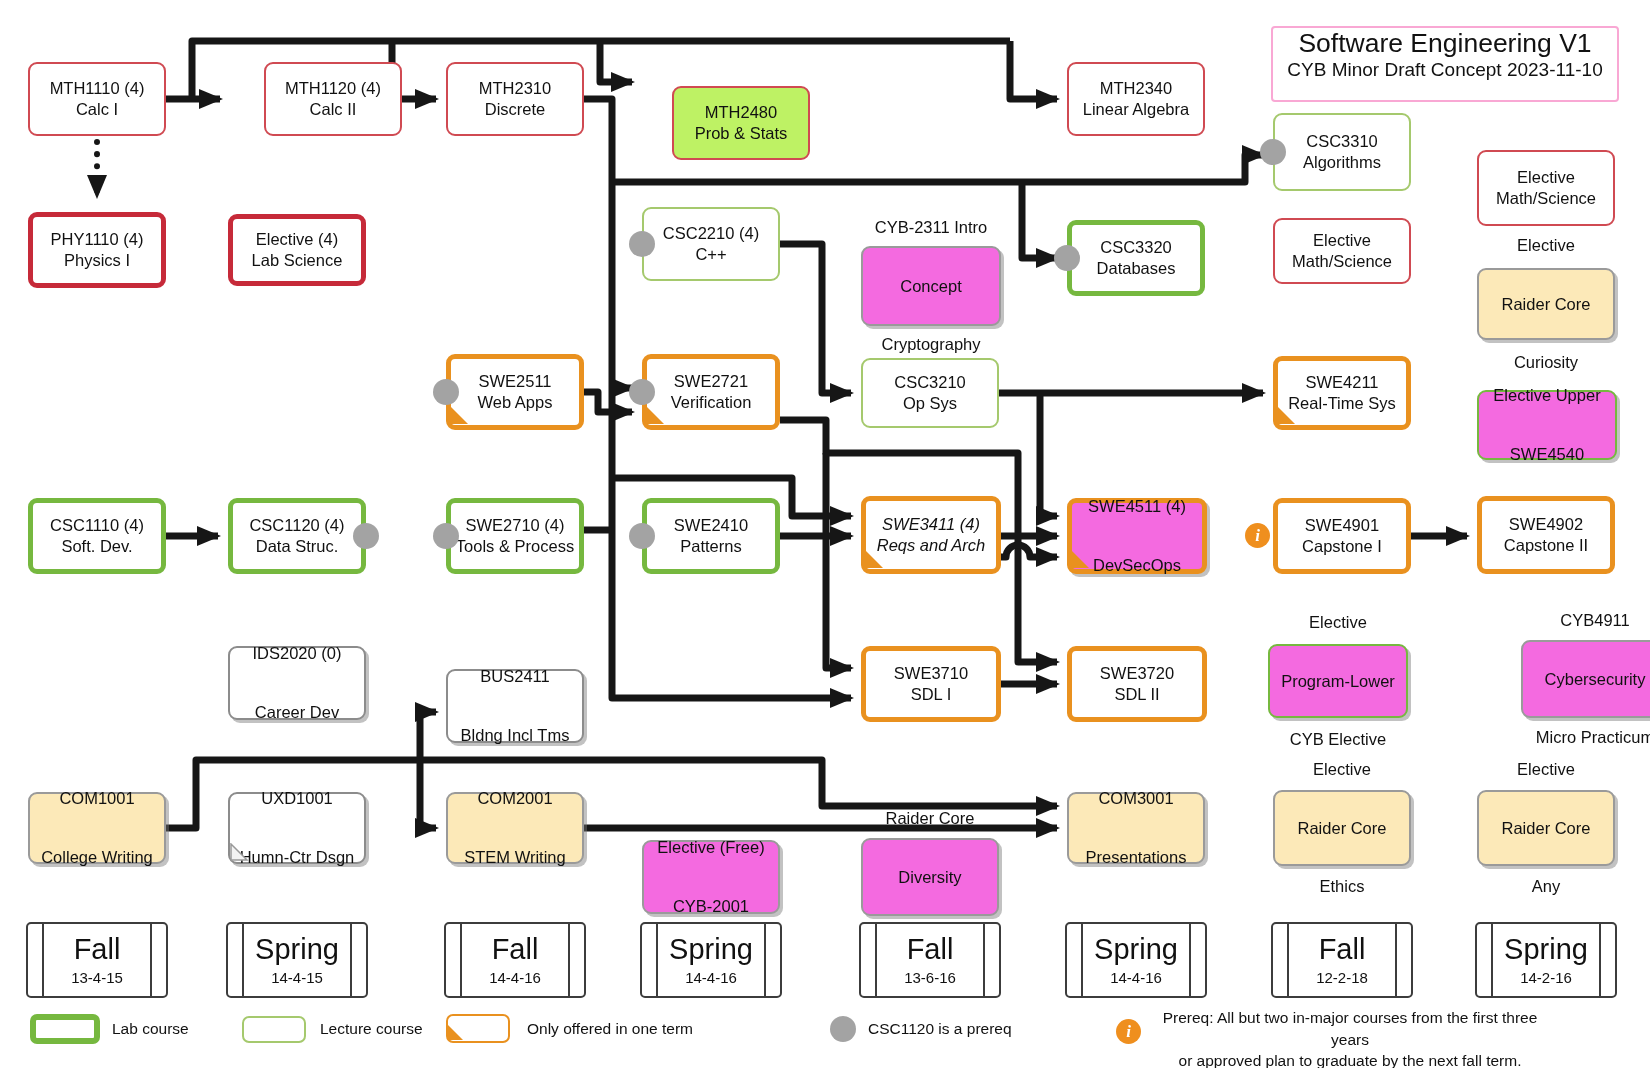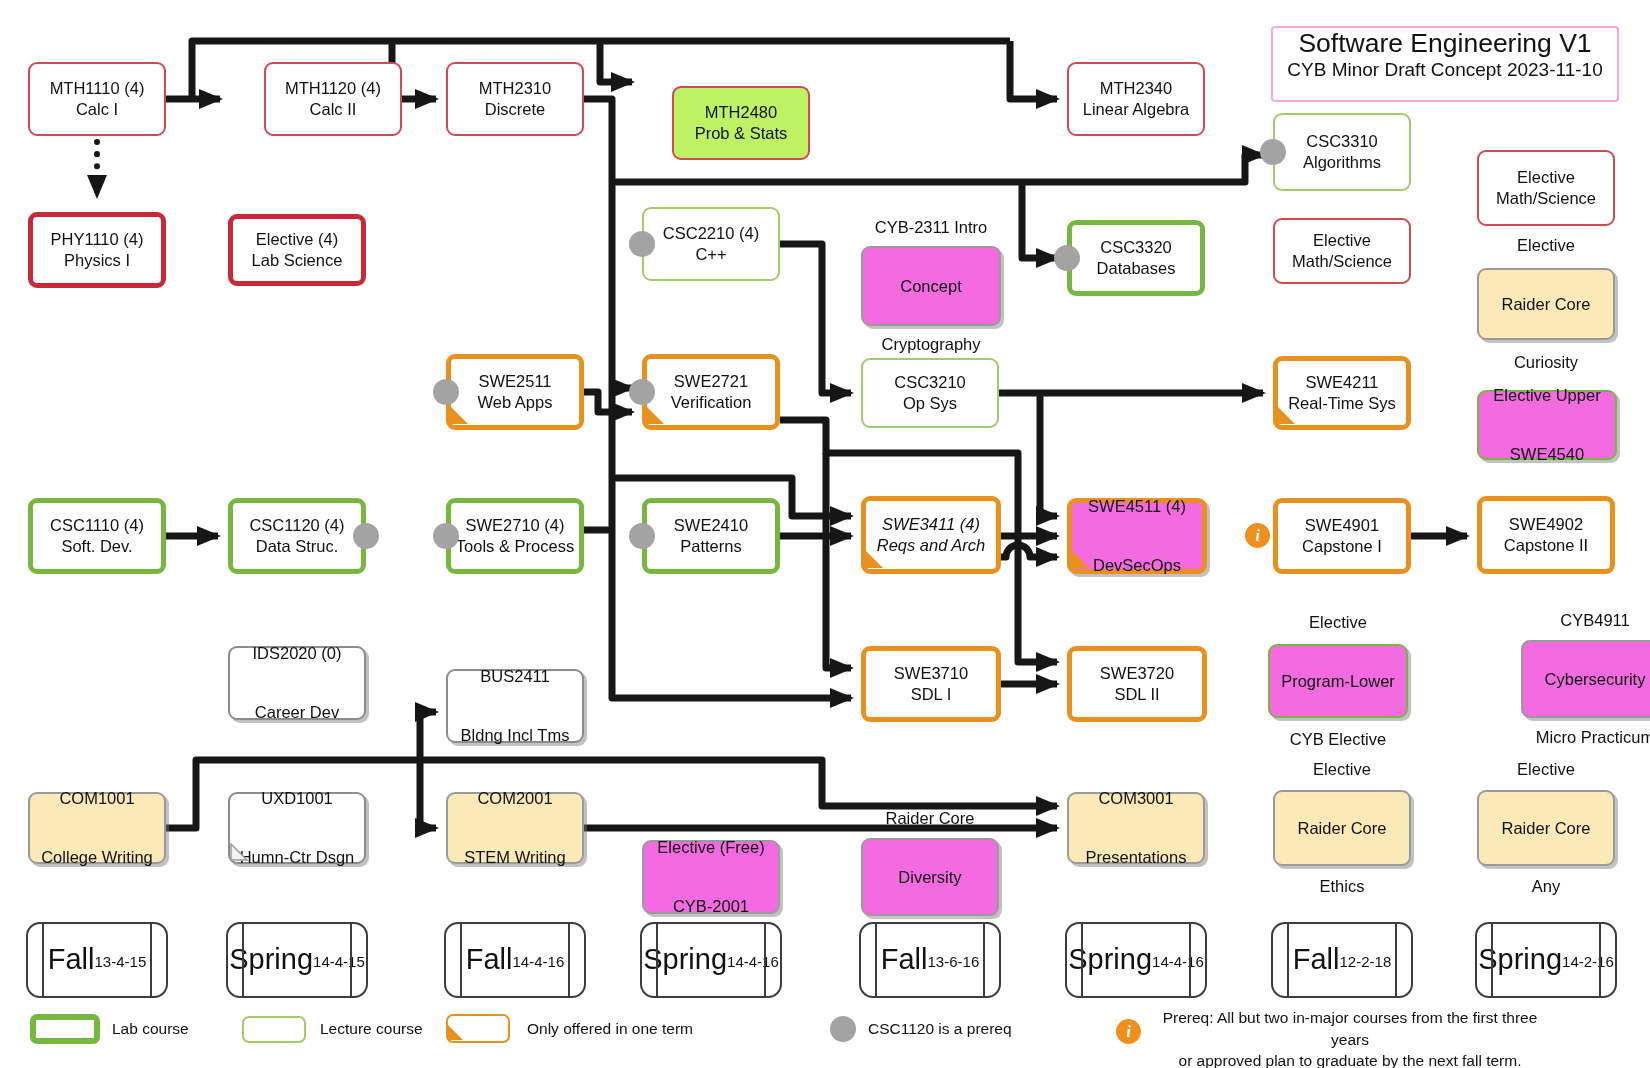--- a/index.html
+++ b/index.html
@@ -17,22 +17,22 @@
   .shadow{box-shadow:3px 3px 0 rgba(120,120,120,0.45);gap:38px;}
   .fold{position:absolute;left:0;bottom:0;z-index:4;}
   .dot{position:absolute;width:26px;height:26px;border-radius:50%;background:#a3a3a3;z-index:5;}
   .info-badge{
     position:absolute;width:25px;height:25px;border-radius:50%;background:#ef8f1e;color:#fff;
     display:flex;align-items:center;justify-content:center;
     font-family:"Liberation Serif","DejaVu Serif",serif;font-weight:bold;font-style:italic;
     font-size:17px;z-index:5;
   }
   .term{
-    position:absolute;box-sizing:border-box;border:2px solid #3c3c3c;border-radius:14px;
-    background:#fff;z-index:3;display:flex;flex-direction:row;justify-content:center;
+    position:absolute;box-sizing:border-box;border:2px solid #3c3c3c;border-radius:5px;
+    background:#fff;z-index:3;display:flex;flex-direction:column;justify-content:center;
     align-items:center;text-align:center;
   }
   .term .bar{position:absolute;top:0;bottom:0;width:0;border-left:2px solid #3c3c3c;}
   .term .bar.l{left:14px;} .term .bar.r{right:14px;}
   .term-season{font-size:29px;line-height:1.1;}
   .term-code{font-size:15px;margin-top:3px;}
   .legend-box{position:absolute;box-sizing:border-box;border-radius:7px;background:#fff;z-index:3;}
   .legend-label{position:absolute;font-size:15.5px;white-space:nowrap;z-index:3;transform:translateY(-50%);}
   #title-box{
     position:absolute;left:1271px;top:26px;width:348px;height:76px;box-sizing:border-box;

